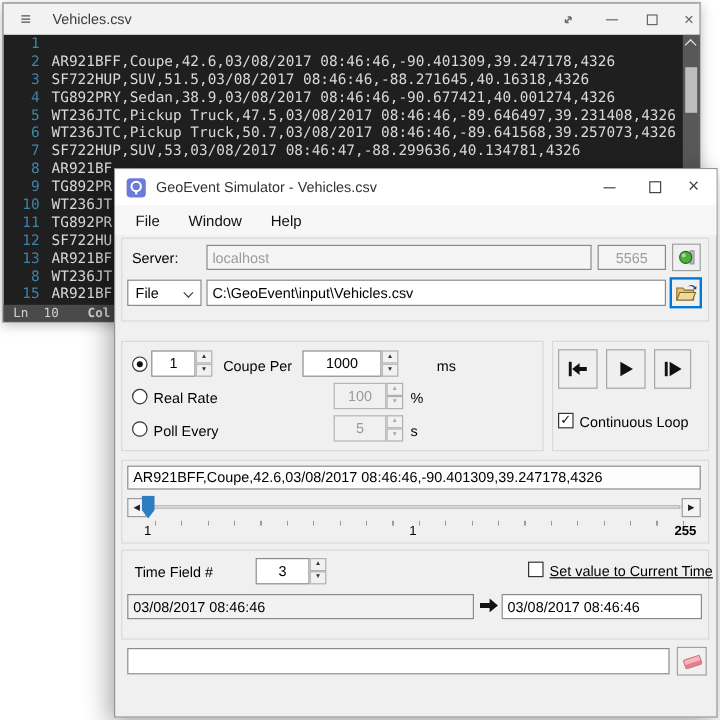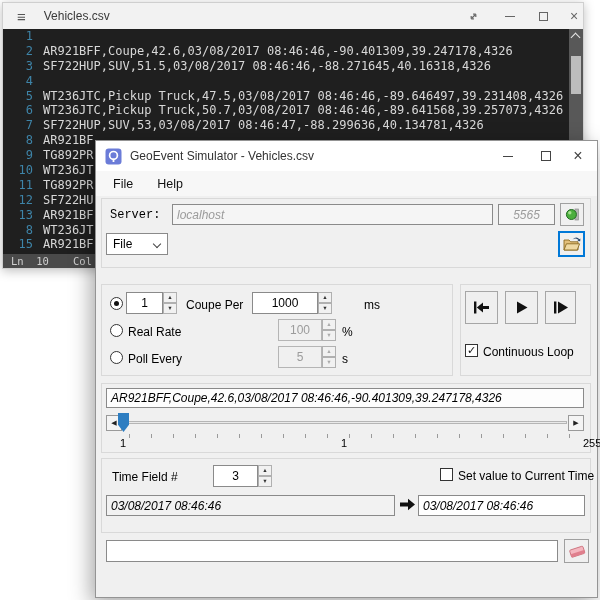--- a/index.html
+++ b/index.html
@@ -23,21 +23,21 @@
   .code-line { display:flex; height:14.9px; line-height:14.9px; white-space:pre; }
   .line-num { width:30px; text-align:right; color:#3e84a8; flex:0 0 30px; }
   .line-text { margin-left:10px; color:#d8d8d8; }
   .ed-scrollbar { position:absolute; right:0; top:0; bottom:0; width:14px; background:#585858; }
   .ed-scroll-up { position:absolute; top:5px; left:3px; width:7px; height:7px;
                   border-left:1.5px solid #e8e8e8; border-top:1.5px solid #e8e8e8; transform:rotate(45deg); }
   .ed-scroll-thumb { position:absolute; top:27px; left:2px; width:10px; height:38px; background:#bdbdbd; }
   .ed-statusbar { position:absolute; left:0; right:0; bottom:0; height:14px; background:#4a4a4a;
                   color:#cfcfcf; font-family:"DejaVu Sans Mono", monospace; font-size:10.5px; }
   .ed-status-ln { position:absolute; left:8px; top:1px; white-space:pre; }
-  .ed-status-col { position:absolute; left:70px; top:1px; }
+  .ed-status-col { position:absolute; left:70px; top:1px;font-weight:bold; }
 
   
   .sim-win { position:absolute; left:95px; top:140px; width:503px; height:458px;
              background:#f0f0f0; border:1px solid #949494; box-shadow:-4px 6px 20px rgba(0,0,0,.35); }
   .sim-titlebar { position:absolute; left:0; top:0; right:0; height:30px; background:#ffffff;
                   display:flex; align-items:center; font-size:12px; color:#333; }
   .app-icon { width:17px; height:17px; margin-left:9px; }
   .sim-title { margin-left:8px; }
   .sim-ctrl { position:absolute; top:0; width:28px; height:30px; display:flex; align-items:center; justify-content:center; color:#444; }
   .sim-ctrl.min { left:398px; } .sim-ctrl.max { left:436px; } .sim-ctrl.close { left:468px; }
@@ -45,21 +45,21 @@
   .sim-maxbox { width:10px; height:10px; border:1px solid #444; }
   .sim-close-glyph { font-size:16px; line-height:1; }
   .sim-menubar { position:absolute; left:0; top:30px; right:0; height:25px; background:#f7f7f7;
                  display:flex; align-items:center; font-size:12.5px; color:#111; }
   .menu-item { padding:0 12px; height:100%; display:flex; align-items:center; }
   .menu-item:first-child { margin-left:5px; }
 
   .grp { position:absolute; border:1px solid #d9d9d9; background:#f0f0f0; }
   .lbl { position:absolute; font-size:12px; color:#000; white-space:nowrap; }
   .field { position:absolute; border:1px solid #8a8a8a; background:#fff; font-size:12px;
-           color:#000; display:flex; align-items:center; padding:0 4px; white-space:nowrap; overflow:hidden;font-style:italic; }
+           color:#000; display:flex; align-items:center; padding:0 4px; white-space:nowrap; overflow:hidden; }
   .field.dim { color:#9b9b9b; background:#f5f5f5; }
   .field.grayfill { background:#f2f2f2; }
 
   .spin { position:absolute; display:flex; }
   .spin .sp-box { border:1px solid #8a8a8a; background:#fff; font-size:12px; display:flex;
                   align-items:center; justify-content:center; }
   .spin .sp-btns { display:flex; flex-direction:column; width:14px; }
   .spin .sp-btn { flex:1; border:1px solid #b0b0b0; background:#f1f1f1; font-size:5.5px; color:#333;
                   display:flex; align-items:center; justify-content:center; line-height:1; }
   .spin.disabled .sp-box { color:#9b9b9b; background:#f0f0f0; border-color:#b5b5b5; }
@@ -124,21 +124,21 @@
       </span>
     <span class="ed-ctrl close">
         <span class="ed-close-glyph">×</span>
       </span>
   </div>
   <div class="ed-content">
     <div>
         <div class="code-line"><span class="line-num">1</span></div>
         <div class="code-line"><span class="line-num">2</span><span class="line-text">AR921BFF,Coupe,42.6,03/08/2017 08:46:46,-90.401309,39.247178,4326</span></div>
         <div class="code-line"><span class="line-num">3</span><span class="line-text">SF722HUP,SUV,51.5,03/08/2017 08:46:46,-88.271645,40.16318,4326</span></div>
-        <div class="code-line"><span class="line-num">4</span></div>
+        <div class="code-line"><span class="line-num">4</span><span class="line-text">TG892PRY,Sedan,38.9,03/08/2017 08:46:46,-90.677421,40.001274,4326</span></div>
         <div class="code-line"><span class="line-num">5</span><span class="line-text">WT236JTC,Pickup Truck,47.5,03/08/2017 08:46:46,-89.646497,39.231408,4326</span></div>
         <div class="code-line"><span class="line-num">6</span><span class="line-text">WT236JTC,Pickup Truck,50.7,03/08/2017 08:46:46,-89.641568,39.257073,4326</span></div>
         <div class="code-line"><span class="line-num">7</span><span class="line-text">SF722HUP,SUV,53,03/08/2017 08:46:47,-88.299636,40.134781,4326</span></div>
         <div class="code-line"><span class="line-num">8</span><span class="line-text">AR921BF</span></div>
         <div class="code-line"><span class="line-num">9</span><span class="line-text">TG892PR</span></div>
         <div class="code-line"><span class="line-num">10</span><span class="line-text">WT236JT</span></div>
         <div class="code-line"><span class="line-num">11</span><span class="line-text">TG892PR</span></div>
         <div class="code-line"><span class="line-num">12</span><span class="line-text">SF722HU</span></div>
         <div class="code-line"><span class="line-num">13</span><span class="line-text">AR921BF</span></div>
         <div class="code-line"><span class="line-num">8</span><span class="line-text">WT236JT</span></div>
@@ -170,38 +170,40 @@
     <span class="sim-ctrl max">
         <span class="sim-maxbox"></span>
       </span>
     <span class="sim-ctrl close">
         <span class="sim-close-glyph">×</span>
       </span>
   </div>
 
   <div class="sim-menubar">
     <span class="menu-item">File</span>
+    <span class="menu-item">Window</span>
     <span class="menu-item">Help</span>
   </div>
 
   <div class="grp" style="left:5px; top:57px; width:490px; height:70px;"></div>
-  <span class="lbl" style="left:14px; top:67px;font-family:Liberation Mono, monospace;">Server:</span>
+  <span class="lbl" style="left:14px; top:67px;">Server:</span>
   <div class="field dim" style="left:76px; top:63px; width:321px; height:21px;">localhost</div>
   <div class="field dim" style="left:402px; top:63px; width:57px; height:21px; justify-content:center;">5565</div>
   <span class="tool-btn" style="left:464px; top:62px; width:24px; height:23px;">
     <svg width="15" height="15" viewBox="0 0 15 15">
       <rect x="10" y="2" width="3.4" height="11" fill="#b6b6b6" stroke="#8e8e8e" stroke-width="0.7"></rect>
       <circle cx="6.4" cy="7.5" r="5" fill="#4caf3e" stroke="#236b23" stroke-width="1"></circle>
       <circle cx="4.8" cy="5.8" r="1.7" fill="#a5e08f"></circle>
     </svg>
   </span>
   <div class="combo" style="left:10px; top:92px; width:62px; height:22px;">
     <span>File</span>
     <span class="chev"></span>
   </div>
+  <div class="field" style="left:76px; top:92px; width:383px; height:22px;">C:\GeoEvent\input\Vehicles.csv</div>
   <span class="tool-btn focus" style="left:462px; top:90px; width:27px; height:26px;">
     <svg width="18" height="15" viewBox="0 0 18 15">
       <path d="M1 3 h5 l1.6 1.8 H15 V13 H1 Z" fill="#e3c07c" stroke="#8a6a20" stroke-width="0.9"></path>
       <path d="M1 13 L3.4 6.8 H16.6 L14.2 13 Z" fill="#efd9a3" stroke="#8a6a20" stroke-width="0.9"></path>
       <path d="M9.5 2.6 q3.5 -2.6 6 0.4 l-1.1 0.9 2.8 0.4 0.2 -2.9 -1 0.8 q-3.2 -3.4 -6.9 0.4 Z" fill="#27456d"></path>
     </svg>
   </span>
 
   <div class="grp" style="left:5px; top:143px; width:352px; height:92px;"></div>
   <span class="radio checked" style="left:14px; top:156px;"></span>
@@ -273,33 +275,33 @@
       <span>◀</span>
     </span>
   <span class="slider-endbtn" style="left:472px; top:274px;">
       <span>▶</span>
     </span>
   <span class="slider-track" style="left:27px; top:280px; width:444px;"></span>
   <span class="slider-thumb" style="left:22px; top:272px;"></span>
   <span class="slider-ticks" style="left:33px; top:293px; width:442px;"></span>
   <span class="tick-lbl" style="left:24px; top:296px;">1</span>
   <span class="tick-lbl" style="left:245px; top:296px;">1</span>
-  <span class="tick-lbl" style="left:487px; top:296px;">255</span>
+  <span class="tick-lbl" style="left:466px; top:296px;font-weight:bold;">255</span>
 
   <div class="grp" style="left:5px; top:317px; width:490px; height:75px;"></div>
   <span class="lbl" style="left:16px; top:329px;">Time Field #</span>
   <div class="spin" style="left:117px; top:324px;">
     <span class="sp-box" style="width:45px; height:22px;">3</span>
     <span class="sp-btns" style="height:22px;">
       <span class="sp-btn">▲</span>
       <span class="sp-btn">▼</span>
     </span>
   </div>
   <span class="checkbox" style="left:344px; top:327px;"></span>
-  <span class="lbl" style="left:362px; top:328px;">Set value to Current Time</span>
+  <span class="lbl" style="left:362px; top:328px;text-decoration:underline;">Set value to Current Time</span>
   <div class="field grayfill" style="left:10px; top:354px; width:289px; height:21px;">03/08/2017 08:46:46</div>
   <svg style="position:absolute; left:303px; top:356px;" width="17" height="15" viewBox="0 0 17 15">
     <path d="M1 5.4 H9 V1.8 L16 7.5 L9 13.2 V9.6 H1 Z" fill="#111"></path>
   </svg>
   <div class="field" style="left:322px; top:354px; width:167px; height:21px;">03/08/2017 08:46:46</div>
 
   <div class="field" style="left:10px; top:399px; width:452px; height:22px;"></div>
   <span class="tool-btn" style="left:468px; top:398px; width:25px; height:24px;">
     <svg width="18" height="14" viewBox="0 0 18 14">
       <g transform="rotate(-18 9 7)">

